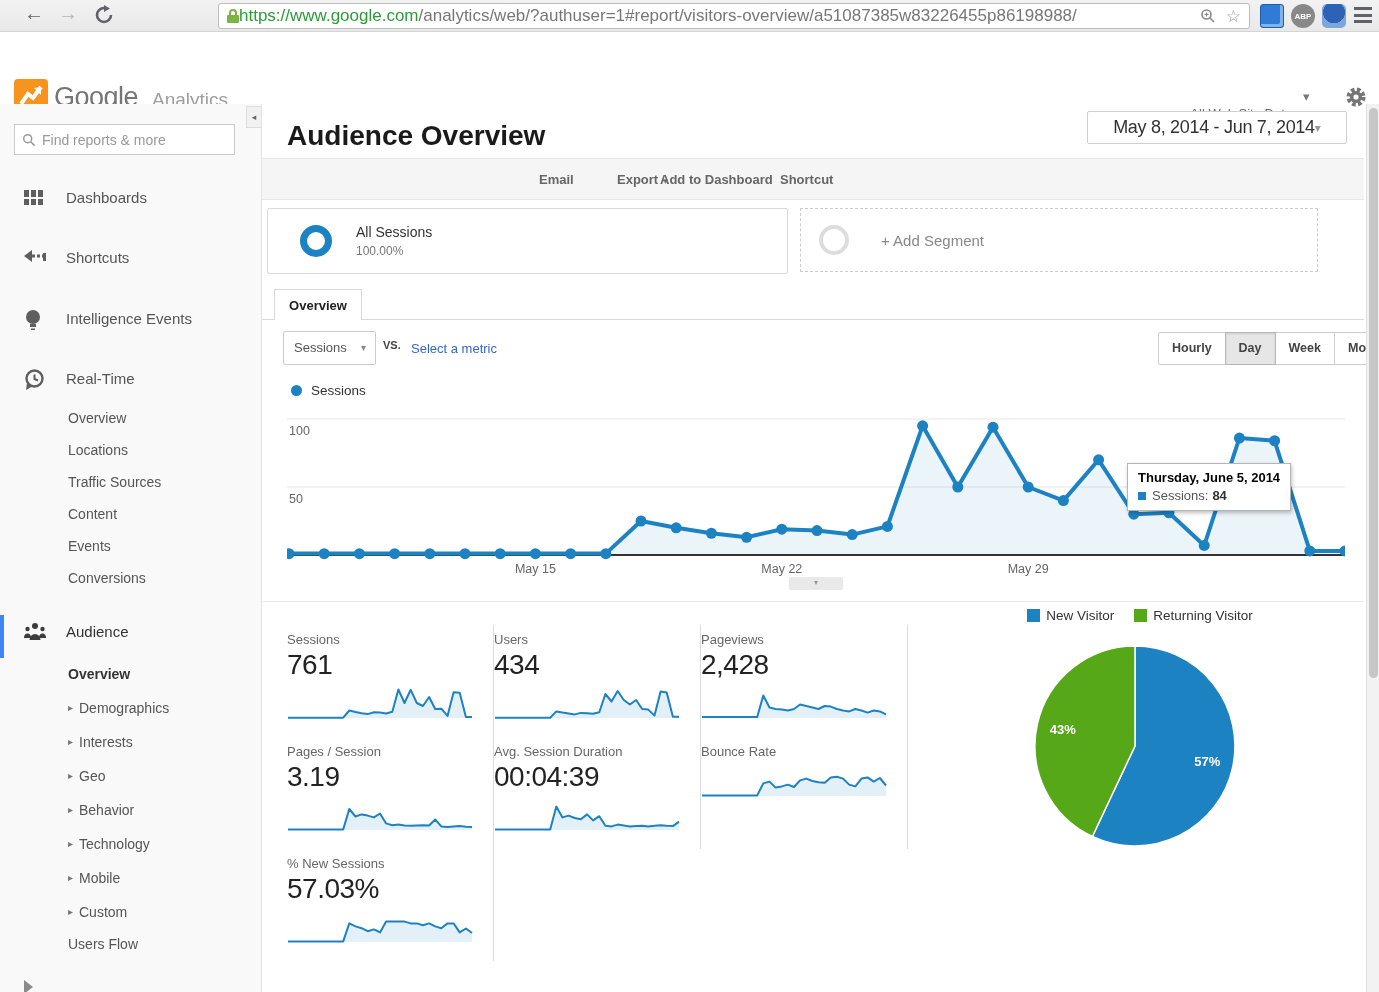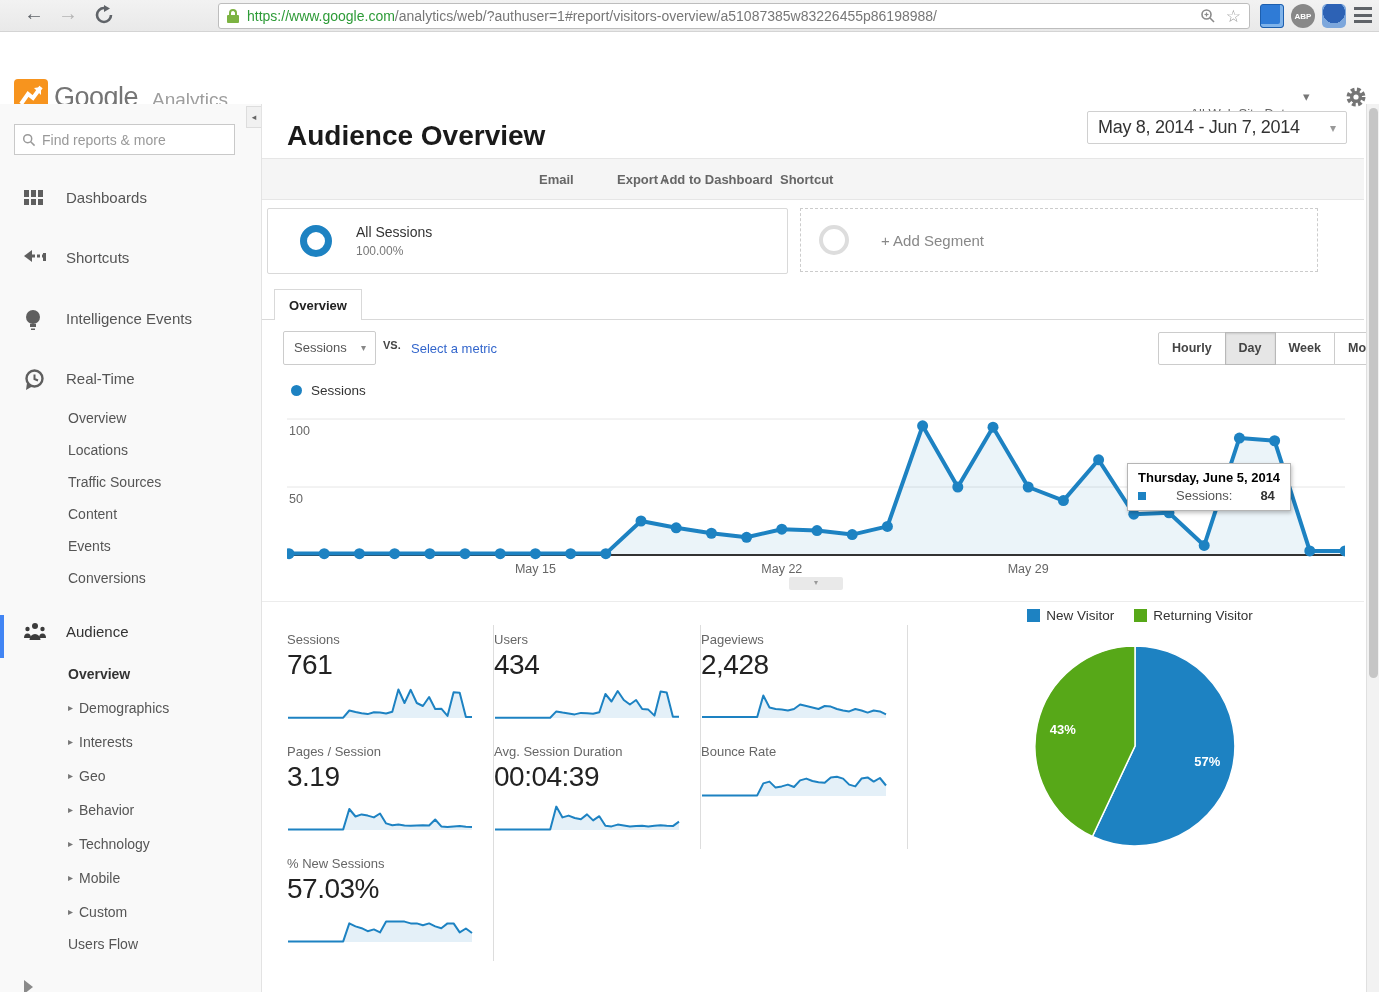--- a/index.html
+++ b/index.html
@@ -7,21 +7,21 @@
   .screen { position:relative; width:1379px; height:992px; overflow:hidden; background:#fff; }
 
   
   .chrome { position:absolute; left:0; top:0; width:1379px; height:32px;
             background:linear-gradient(#f2f2f2,#e9e9e9); border-bottom:1px solid #d4d4d4; }
   .nav-ic { position:absolute; top:2px; font-size:20px; font-weight:bold; color:#5f6368; cursor:pointer; }
   .nav-ic.back { left:24px; }
   .nav-ic.fwd  { left:58px; color:#b4b4b4; }
   .omnibox { position:absolute; left:218px; top:3px; width:1032px; height:26px; background:#fff;
              border:1px solid #bdbdbd; border-radius:3px; display:flex; align-items:center; padding:0 8px; }
-  .url { font-size:14px; white-space:nowrap; overflow:hidden; margin-left:8px; flex:1; }
+  .url { font-size:17px; white-space:nowrap; overflow:hidden; flex:1; }
   .url-origin { color:#2d9b37; }
   .url-path { color:#777; }
   .padlock { width:12px; height:14px; position:relative; flex:none; }
   .padlock .body { position:absolute; left:0; bottom:0; width:12px; height:8px; background:#7cb342; border-radius:1px; }
   .padlock .arch { position:absolute; left:2px; top:0; width:8px; height:7px; border:2px solid #7cb342; border-bottom:none; border-radius:5px 5px 0 0; }
   .ombx-right { display:flex; align-items:center; gap:10px; flex:none; }
   .star { font-size:17px; color:#9a9a9a; line-height:1; cursor:pointer; }
   .ext { position:absolute; top:4px; width:24px; height:24px; border-radius:3px; cursor:pointer; }
   .ext.pictures { left:1260px; background:#2f7bd6; box-shadow:inset -3px -3px 0 #7fb3ea; border:1px solid #1d5fae; }
   .ext.abp { left:1291px; background:#888; border-radius:50%; color:#fff; font-size:8px; font-weight:bold;
@@ -62,21 +62,21 @@
   .sub-label.bold { font-weight:bold; color:#333; }
   .sub-caret { position:absolute; font-size:10px; color:#777; }
   .active-bar { position:absolute; left:0; top:511px; width:4px; height:43px; background:#4285f4; }
   .partial-arrow { position:absolute; left:24px; top:876px; width:0; height:0;
                    border-left:9px solid #8a8a8a; border-top:7px solid transparent; border-bottom:7px solid transparent; }
 
   
   .page-title { position:absolute; left:287px; top:120px; font-size:28px; font-weight:bold; color:#1a1a1a; }
   .date-box { position:absolute; left:1087px; top:111px; width:260px; height:33px; background:#fff;
               border:1px solid #d0d0d0; border-radius:2px; display:flex; align-items:center;
-              justify-content:space-between; padding:0 10px; cursor:pointer; }
+              justify-content:center; padding:0 10px; cursor:pointer; }
   .date-text { font-size:18px; color:#333; letter-spacing:-0.3px; }
   .date-caret { font-size:12px; color:#999; }
 
   .action-bar { position:absolute; left:262px; top:158px; width:1102px; height:42px; background:#f5f5f5;
                 border-top:1px solid #e6e6e6; border-bottom:1px solid #e6e6e6; }
   .action-item { position:absolute; top:13px; font-size:13px; font-weight:bold; color:#666; cursor:pointer; }
   .a-email { left:277px; } .a-export { left:327px;margin-left:28px; } .a-dash { left:398px; } .a-short { left:518px; }
   .a-export::after { content:"▾"; font-size:9px; color:#888; margin-left:5px; }
 
   .seg-card { position:absolute; left:267px; top:208px; width:521px; height:66px; background:#fff;
@@ -109,21 +109,21 @@
 
   .chart-legend { position:absolute; left:291px; top:383px; display:flex; align-items:center; }
   .legend-dot { width:11px; height:11px; border-radius:50%; background:#1d82c2; }
   .legend-text { font-size:13.5px; color:#333; margin-left:9px; }
 
   .chart-wrap { position:absolute; left:287px; top:403px; width:1058px; height:188px; }
   .chart-wrap svg { overflow:hidden; }
   .tooltip { position:absolute; left:840px; top:60px; background:#fff; border:1px solid #b5b5b5;
              box-shadow:1px 2px 4px rgba(0,0,0,.25); padding:6px 10px 7px; white-space:nowrap; z-index:5; }
   .tt-title { font-size:13px; font-weight:bold; color:#000000; }
-  .tt-row { display:flex; align-items:center; margin-top:3px;gap:24px; }
+  .tt-row { display:flex; align-items:center; margin-top:3px; }
   .tt-swatch { width:8px; height:8px; background:#1d82c2; margin-right:6px; }
   .tt-metric { font-size:13px; color:#555; margin-right:4px; }
   .tt-value { font-size:13px; font-weight:bold; color:#333; }
   .expander { position:absolute; left:789px; top:577px; width:54px; height:13px; background:#e9e9e9;
               border-radius:2px; text-align:center; font-size:8px; color:#999; line-height:12px; cursor:pointer; }
   .chart-divider { position:absolute; left:262px; top:601px; width:1102px; height:1px; background:#ececec; }
 
   .metrics { position:absolute; left:287px; top:625px; width:625px; display:grid;
              grid-template-columns:207px 207px 207px; grid-auto-rows:112px; }
   .metric-card { border-right:1px solid #ddd; padding-top:7px; }

